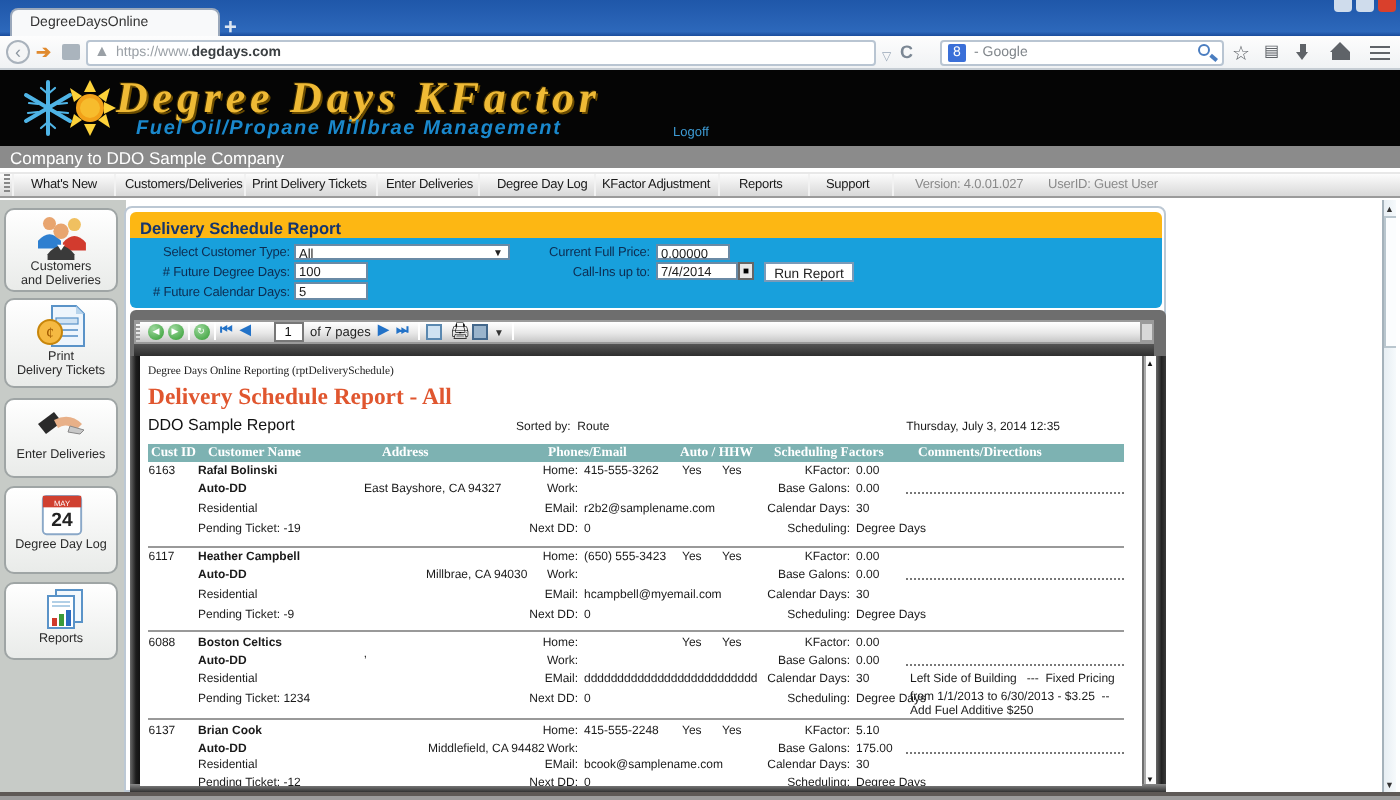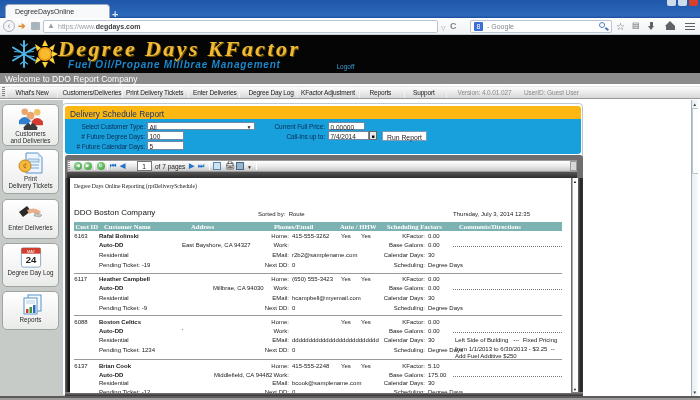--- a/index.html
+++ b/index.html
@@ -43,21 +43,21 @@
 #grip { left:2px; top:87px; width:3px; height:10px; background:repeating-linear-gradient(#888 0 1px, transparent 1px 2px); }
 
 
 #sidebar { left:0; top:100px; width:62.5px; height:296px; background:#c7cbc7; }
 .sbtn { left:2px; width:57px; background:linear-gradient(#ffffff,#e9ebe9); border:1px solid #9fa5a5; border-radius:5px; text-align:center; color:#2a2a2a; }
 .sbtn .lbl { font-size:6.3px; line-height:7.2px; } .sbtn svg { display:block; margin:2px auto 0; }
 
 
 #container { left:61.5px; top:102.5px; width:521px; height:293px; background:#fff; border:1px solid #bcc8d4; border-radius:4px 4px 0 0; }
 #orangebar { left:65px; top:106px; width:515.5px; height:12.5px; background:#fdb713; border-radius:3px 3px 0 0; }
-#orangebar span { position:absolute; left:5px; top:2.5px; font-size:8.3px; font-weight:normal; color:#16356d; }
+#orangebar span { position:absolute; left:5px; top:2.5px; font-size:8.3px; font-weight:bold; color:#16356d; }
 #bluepanel { left:65px; top:118.5px; width:515.5px; height:35px; background:#18a0dc; border-radius:0 0 3px 3px; }
 .blbl { font-size:6.5px; letter-spacing:-0.1px; color:#0d2d52; text-align:right; }
 .binp { background:#fff; border:1px solid #6a8aa5; font-size:6.5px; color:#222; padding:1px 0 0 2px; }
 
 
 #frame { left:64.5px; top:155px; width:518px; height:240px; background:#6e6e6e; border-radius:3px 3px 0 0; }
 #toolbar { left:66.5px; top:159.5px; width:510.5px; height:12px; background:linear-gradient(#ffffff,#e8e8e8 55%,#c7c7c7); border:1px solid #9a9a9a; }
 #tbdark { left:66.5px; top:171.5px; width:510.5px; height:6px; background:linear-gradient(#555,#2e2e2e); }
 #leftbar { left:64.5px; top:177.5px; width:5px; height:216.5px; background:linear-gradient(90deg,#6a6a6a,#1c1c1c 60%,#111); }
 #rightbar { left:578px; top:177.5px; width:4.5px; height:216.5px; background:linear-gradient(90deg,#666,#222 55%,#3a3a3a); }
@@ -145,21 +145,21 @@
     <polygon points="48,16 42,13 42,19"></polygon>
     <polygon points="45,26 39,22 43,19"></polygon>
     <polygon points="35,30 38,24 32,24"></polygon>
     <polygon points="25,26 31,22 27,19"></polygon>
     <polygon points="25,6 31,10 27,13"></polygon>
   </g>
 </svg>
 <div class="abs" id="logotitle">Degree Days KFactor</div>
 <div class="abs" id="logosub">Fuel Oil/Propane Millbrae Management</div>
 <div class="abs" id="logoff">Logoff</div>
-<div class="abs" id="welcome">Welcome to DDO Report Company</div>
+<div class="abs" id="welcome">Company to DDO Sample Company</div>
 
 <div class="abs" id="menubar"></div>
 <div class="abs" id="grip"></div>
 <div class="abs msep" style="left:6px;"></div>
 <div class="abs mi" style="left:15.5px;">What's New</div>
 <div class="abs msep" style="left:56.5px;"></div>
 <div class="abs mi" style="left:62.5px;">Customers/Deliveries</div>
 <div class="abs msep" style="left:122px;"></div>
 <div class="abs mi" style="left:126px;">Print Delivery Tickets</div>
 <div class="abs msep" style="left:187.5px;"></div>
@@ -273,21 +273,22 @@
 <div class="abs" id="tbdark"></div>
 <div class="abs" id="leftbar"></div>
 <div class="abs" id="rightbar"></div>
 <div class="abs" id="iscroll"></div>
 <div class="abs" style="left:573px;top:179px;font-size:4px;color:#111;">▲</div>
 <div class="abs" style="left:573px;top:387px;font-size:4px;color:#111;">▼</div>
 <div class="abs" id="fbottom"></div>
 
 <div class="abs" id="reportbody">
   <div class="r" style="left:4.5px;top:5.7px;font-family:'Liberation Serif',serif;font-size:5.7px;">Degree Days Online Reporting (rptDeliverySchedule)</div>
-  <div class="r" style="left:4.5px;top:30.5px;font-size:8px;color:#111;">DDO Boston Company</div>
+  <div class="r" style="left:4.5px;top:14px;font-family:'Liberation Serif',serif;font-size:11.7px;font-weight:bold;color:#e0562f;">Delivery Schedule Report - All</div>
+  <div class="r" style="left:4.5px;top:30.5px;font-size:8px;color:#111;">DDO Sample Report</div>
   <div class="r" style="left:188.5px;top:33.3px;">Sorted by:&nbsp; Route</div>
   <div class="r" style="left:260px;top:33.5px;width:200.5px;text-align:right;">Thursday, July 3, 2014 12:35</div>
   <div style="position:absolute;left:4.5px;top:44px;width:488px;height:9px;background:#7db2b2;"></div>
   <div class="r" style="left:6px;top:45px;font-family:'Liberation Serif',serif;font-size:6.7px;font-weight:bold;color:#fff;">Cust ID</div>
   <div class="r" style="left:34.5px;top:45px;font-family:'Liberation Serif',serif;font-size:6.7px;font-weight:bold;color:#fff;">Customer Name</div>
   <div class="r" style="left:121.5px;top:45px;font-family:'Liberation Serif',serif;font-size:6.7px;font-weight:bold;color:#fff;">Address</div>
   <div class="r" style="left:204.5px;top:45px;font-family:'Liberation Serif',serif;font-size:6.7px;font-weight:bold;color:#fff;">Phones/Email</div>
   <div class="r" style="left:270.5px;top:45px;font-family:'Liberation Serif',serif;font-size:6.7px;font-weight:bold;color:#fff;">Auto / HHW</div>
   <div class="r" style="left:317.5px;top:45px;font-family:'Liberation Serif',serif;font-size:6.7px;font-weight:bold;color:#fff;">Scheduling Factors</div>
   <div class="r" style="left:389.5px;top:45px;font-family:'Liberation Serif',serif;font-size:6.7px;font-weight:bold;color:#fff;">Comments/Directions</div>

